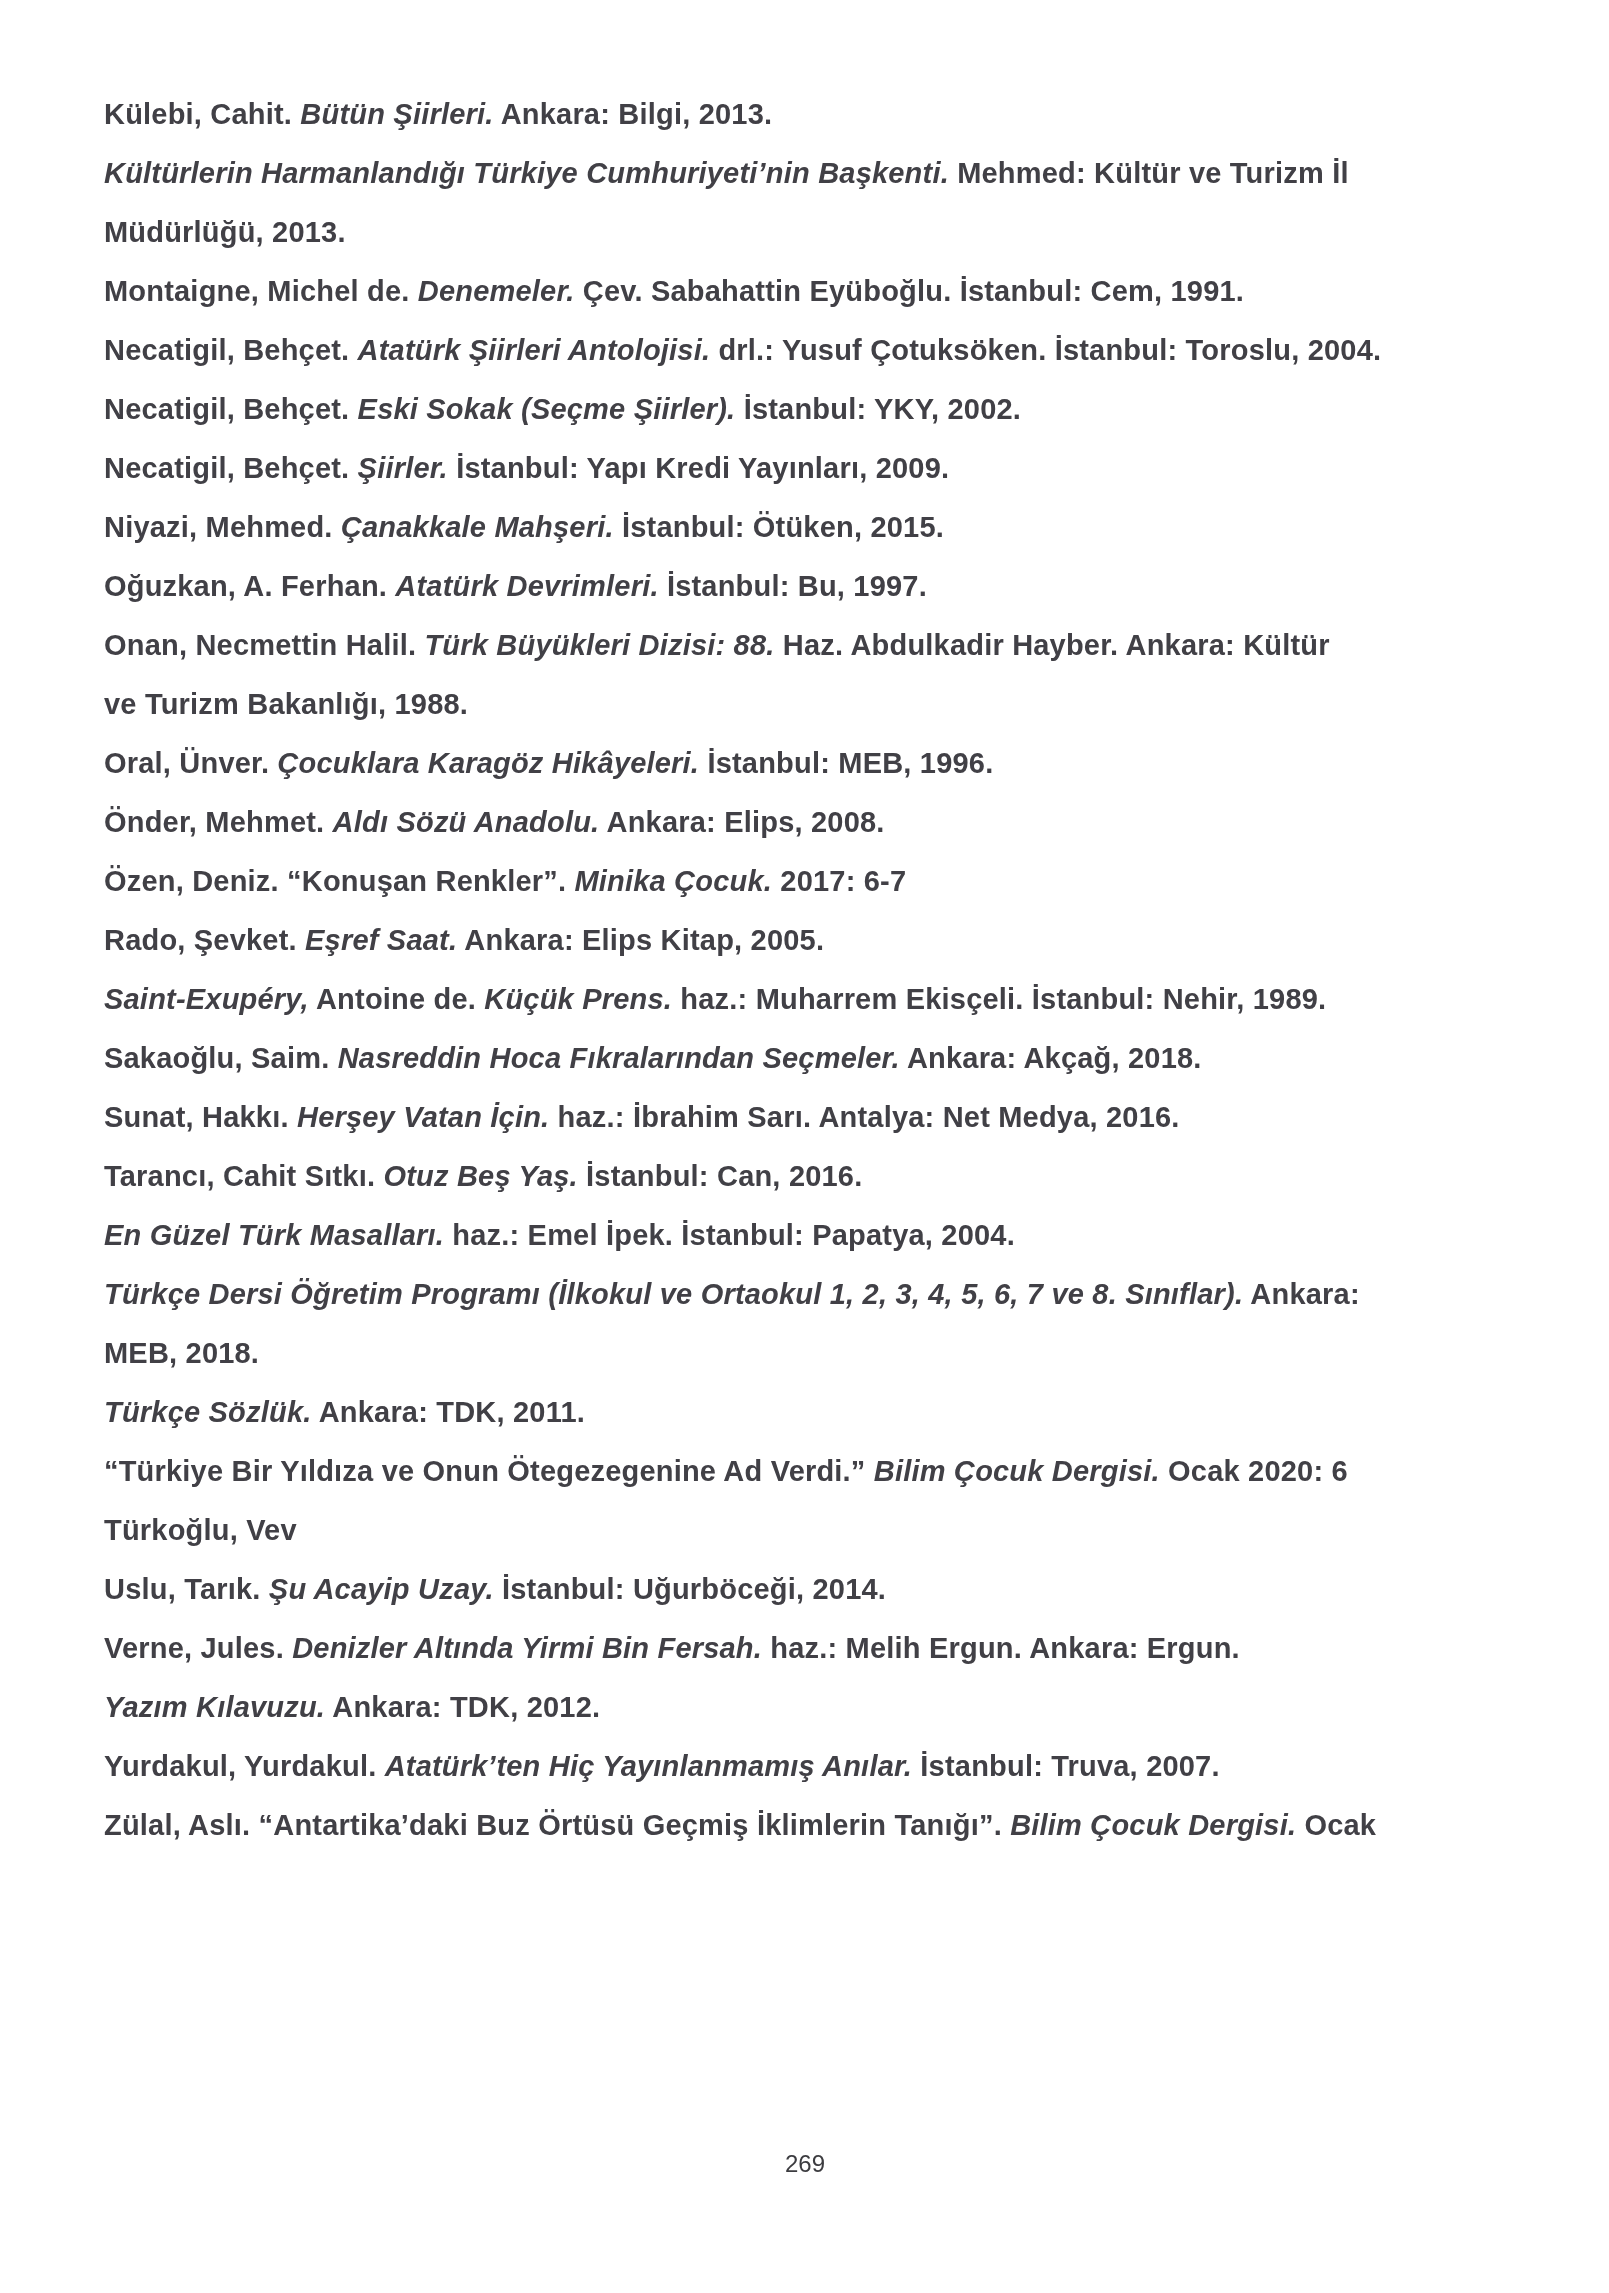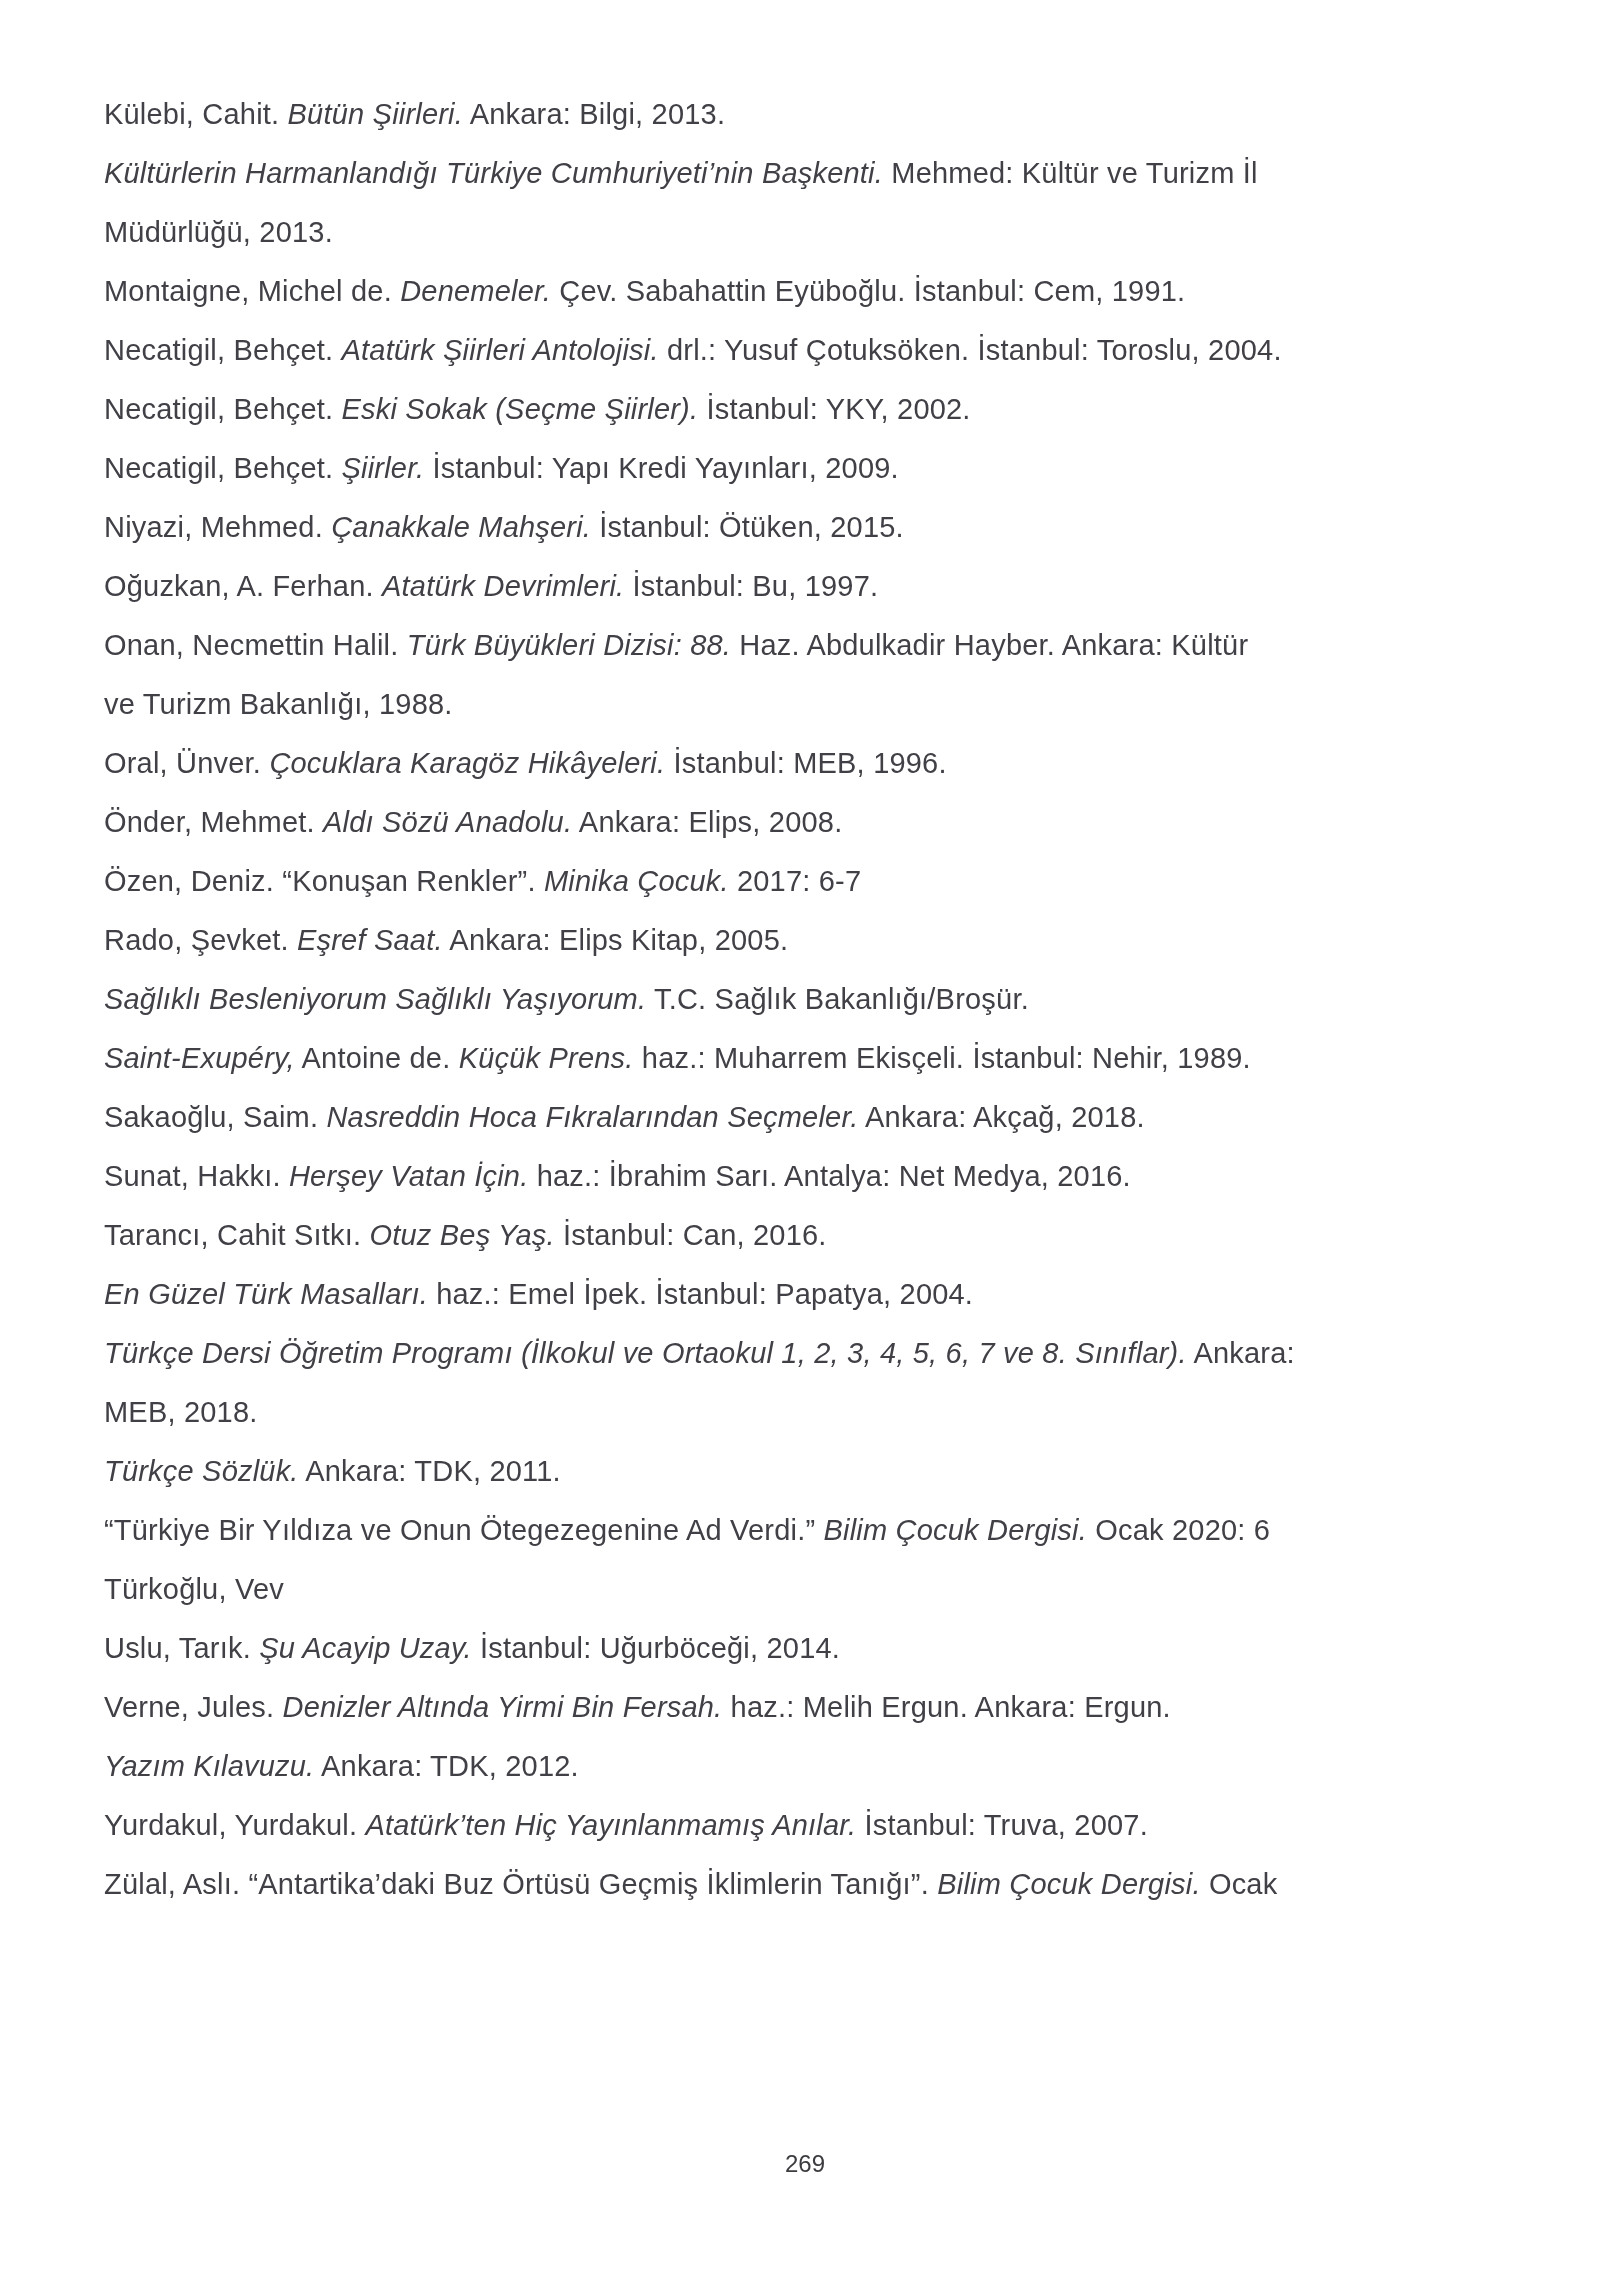--- a/index.html
+++ b/index.html
@@ -13,20 +13,21 @@
     position: relative;
     font-family: "Liberation Sans", sans-serif;
     color: #414046;
     overflow: hidden;
   }
   .page {
     position: absolute;
     top: 85px;
     left: 104px;
     width: 1410px;
+    font-weight: bold;
   }
   .line {
     font-size: 29px;
     line-height: 59px;
     letter-spacing: 0.2px;
     white-space: nowrap;
     color: #414046;
   }
   .seg { font-style: normal; }
   .seg.italic { font-style: italic; }
@@ -52,21 +53,20 @@
     <div class="line"><span class="seg">Necatigil, Behçet. </span><span class="seg italic">Eski Sokak (Seçme Şiirler).</span><span class="seg"> İstanbul: YKY, 2002.</span></div>
     <div class="line"><span class="seg">Necatigil, Behçet. </span><span class="seg italic">Şiirler.</span><span class="seg"> İstanbul: Yapı Kredi Yayınları, 2009.</span></div>
     <div class="line"><span class="seg">Niyazi, Mehmed. </span><span class="seg italic">Çanakkale Mahşeri.</span><span class="seg"> İstanbul: Ötüken, 2015.</span></div>
     <div class="line"><span class="seg">Oğuzkan, A. Ferhan. </span><span class="seg italic">Atatürk Devrimleri.</span><span class="seg"> İstanbul: Bu, 1997.</span></div>
     <div class="line"><span class="seg">Onan, Necmettin Halil. </span><span class="seg italic">Türk Büyükleri Dizisi: 88.</span><span class="seg"> Haz. Abdulkadir Hayber. Ankara: Kültür</span></div>
     <div class="line"><span class="seg">ve Turizm Bakanlığı, 1988.</span></div>
     <div class="line"><span class="seg">Oral, Ünver. </span><span class="seg italic">Çocuklara Karagöz Hikâyeleri.</span><span class="seg"> İstanbul: MEB, 1996.</span></div>
     <div class="line"><span class="seg">Önder, Mehmet. </span><span class="seg italic">Aldı Sözü Anadolu.</span><span class="seg"> Ankara: Elips, 2008.</span></div>
     <div class="line"><span class="seg">Özen, Deniz. “Konuşan Renkler”. </span><span class="seg italic">Minika Çocuk.</span><span class="seg"> 2017: 6-7</span></div>
     <div class="line"><span class="seg">Rado, Şevket. </span><span class="seg italic">Eşref Saat.</span><span class="seg"> Ankara: Elips Kitap, 2005.</span></div>
-    <div class="line"><span class="seg italic">Sağlıklı Besleniyorum Sağlıklı Yaşıyorum.</span><span class="seg"> T.C. Sağlık Bakanlığı/Broşür.</span></div>
     <div class="line"><span class="seg italic">Saint-Exupéry,</span><span class="seg"> Antoine de. </span><span class="seg italic">Küçük Prens.</span><span class="seg"> haz.: Muharrem Ekisçeli. İstanbul: Nehir, 1989.</span></div>
     <div class="line"><span class="seg">Sakaoğlu, Saim. </span><span class="seg italic">Nasreddin Hoca Fıkralarından Seçmeler.</span><span class="seg"> Ankara: Akçağ, 2018.</span></div>
     <div class="line"><span class="seg">Sunat, Hakkı. </span><span class="seg italic">Herşey Vatan İçin.</span><span class="seg"> haz.: İbrahim Sarı. Antalya: Net Medya, 2016.</span></div>
     <div class="line"><span class="seg">Tarancı, Cahit Sıtkı. </span><span class="seg italic">Otuz Beş Yaş.</span><span class="seg"> İstanbul: Can, 2016.</span></div>
     <div class="line"><span class="seg italic">En Güzel Türk Masalları.</span><span class="seg"> haz.: Emel İpek. İstanbul: Papatya, 2004.</span></div>
     <div class="line"><span class="seg italic">Türkçe Dersi Öğretim Programı (İlkokul ve Ortaokul 1, 2, 3, 4, 5, 6, 7 ve 8. Sınıflar).</span><span class="seg"> Ankara:</span></div>
     <div class="line"><span class="seg">MEB, 2018.</span></div>
     <div class="line"><span class="seg italic">Türkçe Sözlük.</span><span class="seg"> Ankara: TDK, 2011.</span></div>
     <div class="line"><span class="seg">“Türkiye Bir Yıldıza ve Onun Ötegezegenine Ad Verdi.” </span><span class="seg italic">Bilim Çocuk Dergisi.</span><span class="seg"> Ocak 2020: 6</span></div>
     <div class="line"><span class="seg">Türkoğlu, Vev</span></div>

